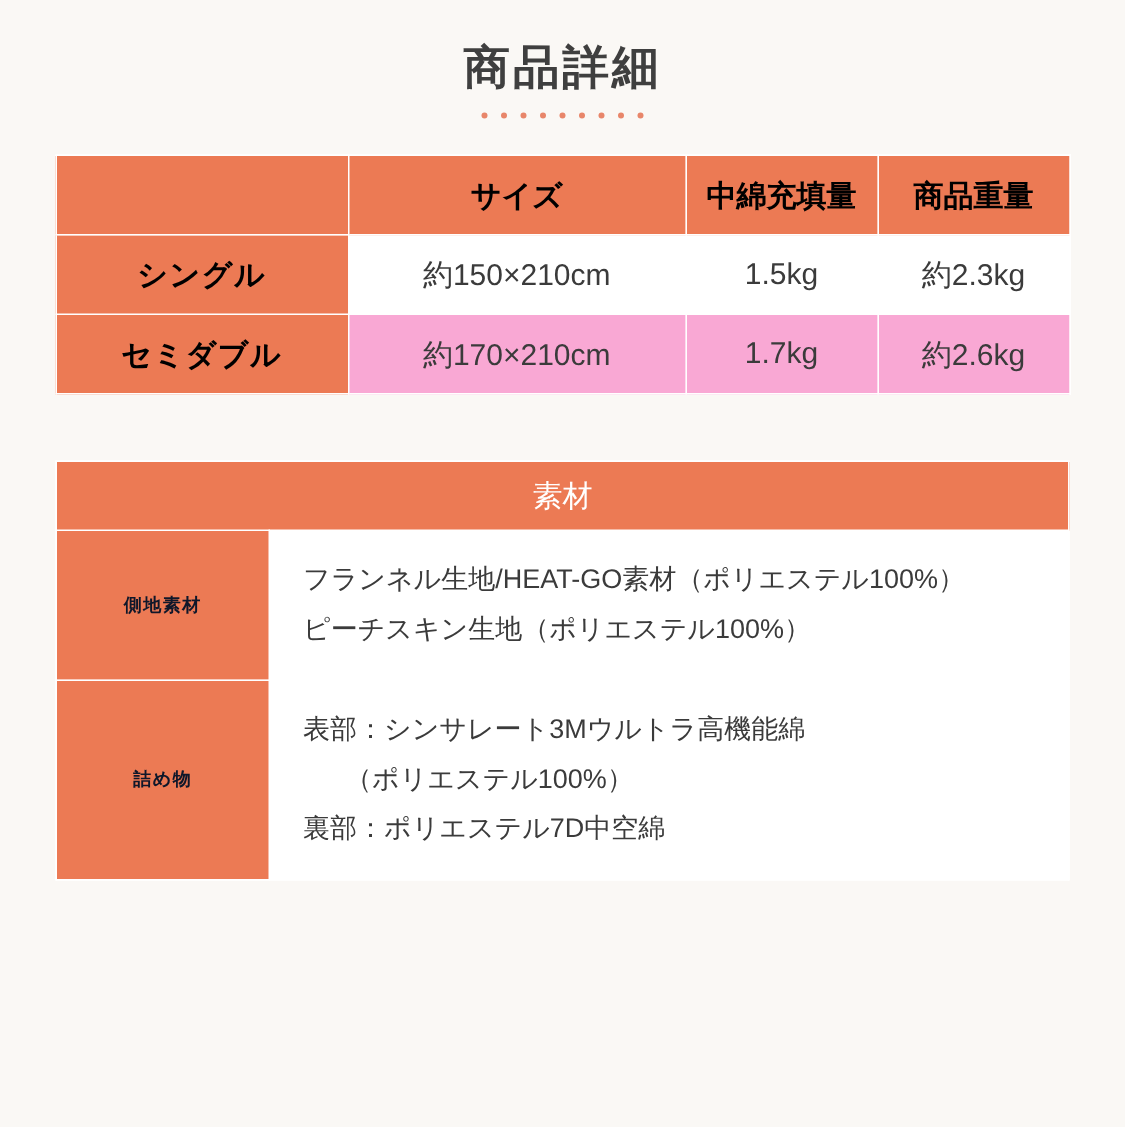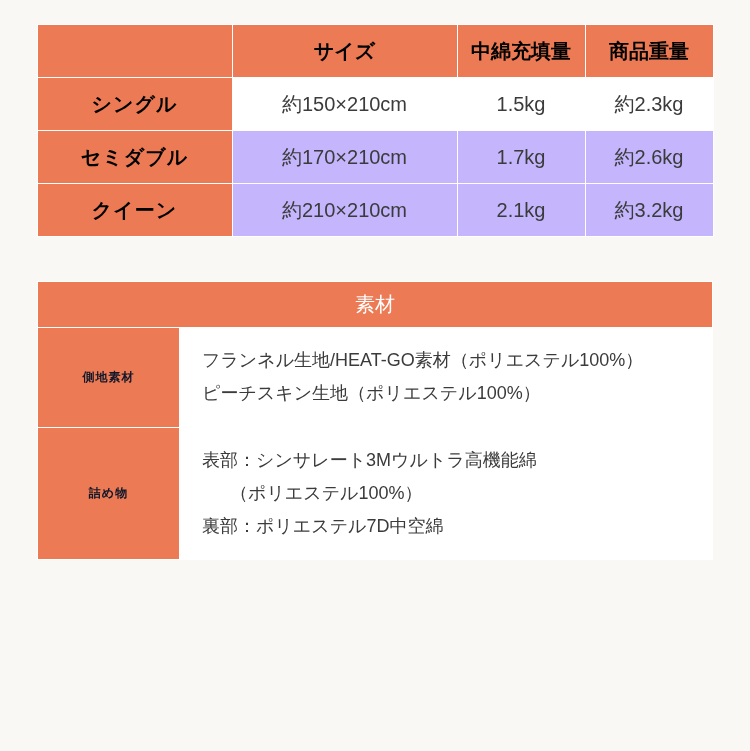--- a/index.html
+++ b/index.html
@@ -77,21 +77,21 @@
 
   .rowlabel {
     background: #ec7a54;
     color: #000000;
     font-weight: bold;
     letter-spacing: 1px;
     font-size: 20px;
   }
 
   .cell-light { background: #ffffff; }
-  .cell-tint  { background: #c4b5fd; }
+  .cell-tint  { background: #f9a8d4; }
 
   
   .mat-table {
     width: 676px;
     margin-top: 44px;
   }
   .mat-table td {
     border: 1px solid #ffffff;
     padding: 0;
     vertical-align: middle;
@@ -125,20 +125,34 @@
   .hgrid-w { width: 195px; }
   .hgrid-s { width: 225px; }
   .hgrid-m { width: 128px; }
   .hgrid-r { width: 128px; }
 </style>
 </head>
 <body>
 
 <div class="page">
 
+  <div class="title-wrap">
+    <div class="title">商品詳細</div>
+    <div class="dots">
+      <span></span>
+      <span></span>
+      <span></span>
+      <span></span>
+      <span></span>
+      <span></span>
+      <span></span>
+      <span></span>
+      <span></span>
+    </div>
+  </div>
 
   <table class="tbl spec-table">
     <colgroup>
       <col class="hgrid-w">
         <col class="hgrid-s">
         <col class="hgrid-m">
         <col class="hgrid-r">
     </colgroup>
     <thead>
       <tr>
@@ -154,26 +168,20 @@
         <td class="cell-light">約150×210cm</td>
         <td class="cell-light">1.5kg</td>
         <td class="cell-light">約2.3kg</td>
       </tr>
       <tr>
         <td class="rowlabel">セミダブル</td>
         <td class="cell-tint">約170×210cm</td>
         <td class="cell-tint">1.7kg</td>
         <td class="cell-tint">約2.6kg</td>
       </tr>
-      <tr>
-        <td class="rowlabel">クイーン</td>
-        <td class="cell-tint">約210×210cm</td>
-        <td class="cell-tint">2.1kg</td>
-        <td class="cell-tint">約3.2kg</td>
-      </tr>
     </tbody>
   </table>
 
   <table class="tbl mat-table">
     <colgroup>
       <col style="width:142px">
         <col>
     </colgroup>
     <tbody>
       <tr>

